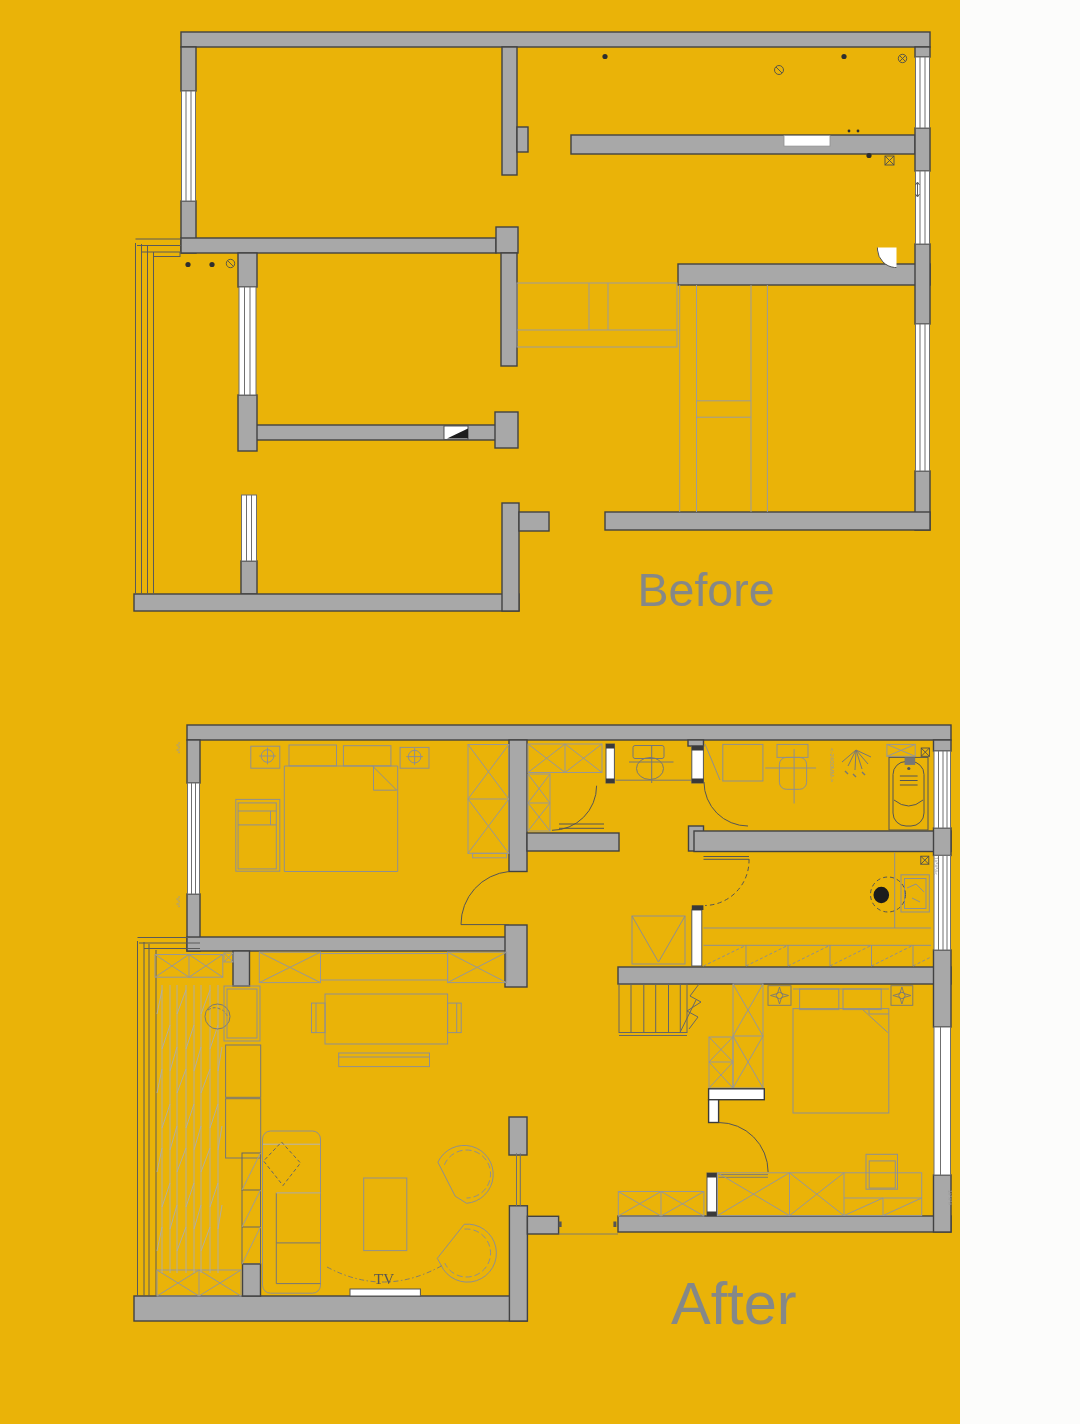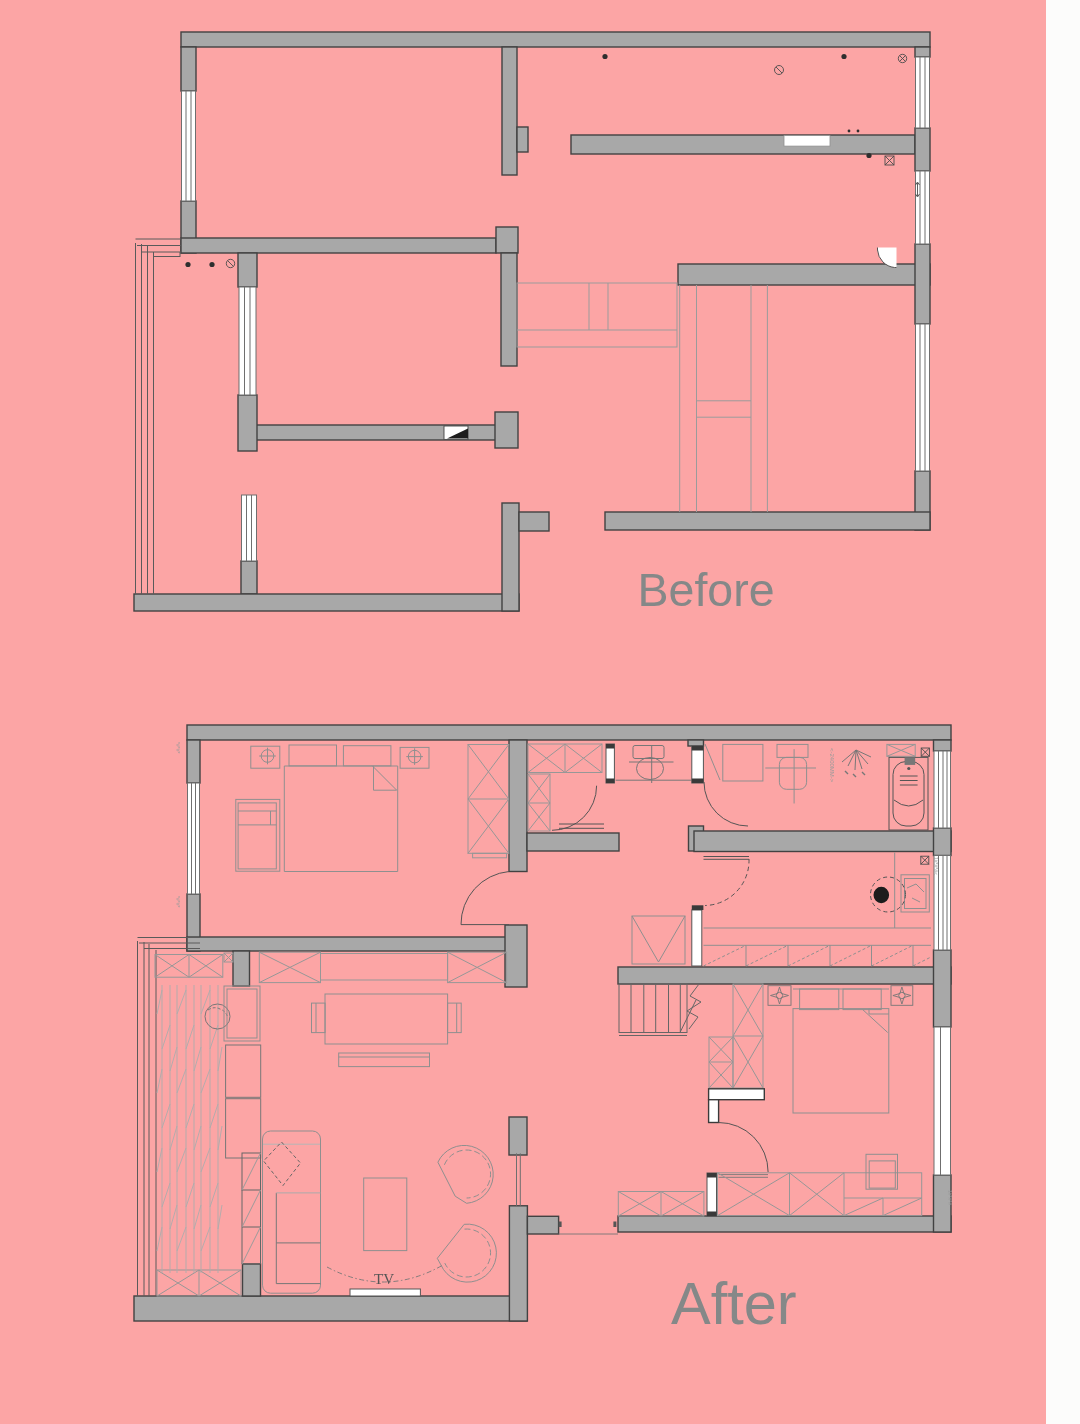--- a/index.html
+++ b/index.html
@@ -1,16 +1,16 @@
 <!DOCTYPE html>
 <html><head>
 <meta charset="utf-8">
 <style>
 html,body{margin:0;padding:0;background:#fcfcfb;}
-#page{position:relative;width:1046px;height:1424px;background:#fca5a5;overflow:hidden;}
+#page{position:relative;width:960px;height:1424px;background:#eab308;overflow:hidden;}
 svg{position:absolute;top:0;left:0;}
 </style>
 </head>
 <body>
 <div id="page">
 <svg width="1080" height="1424" viewBox="0 0 1080 1424">
 <defs>
 </defs>
 
 <g id="before">

